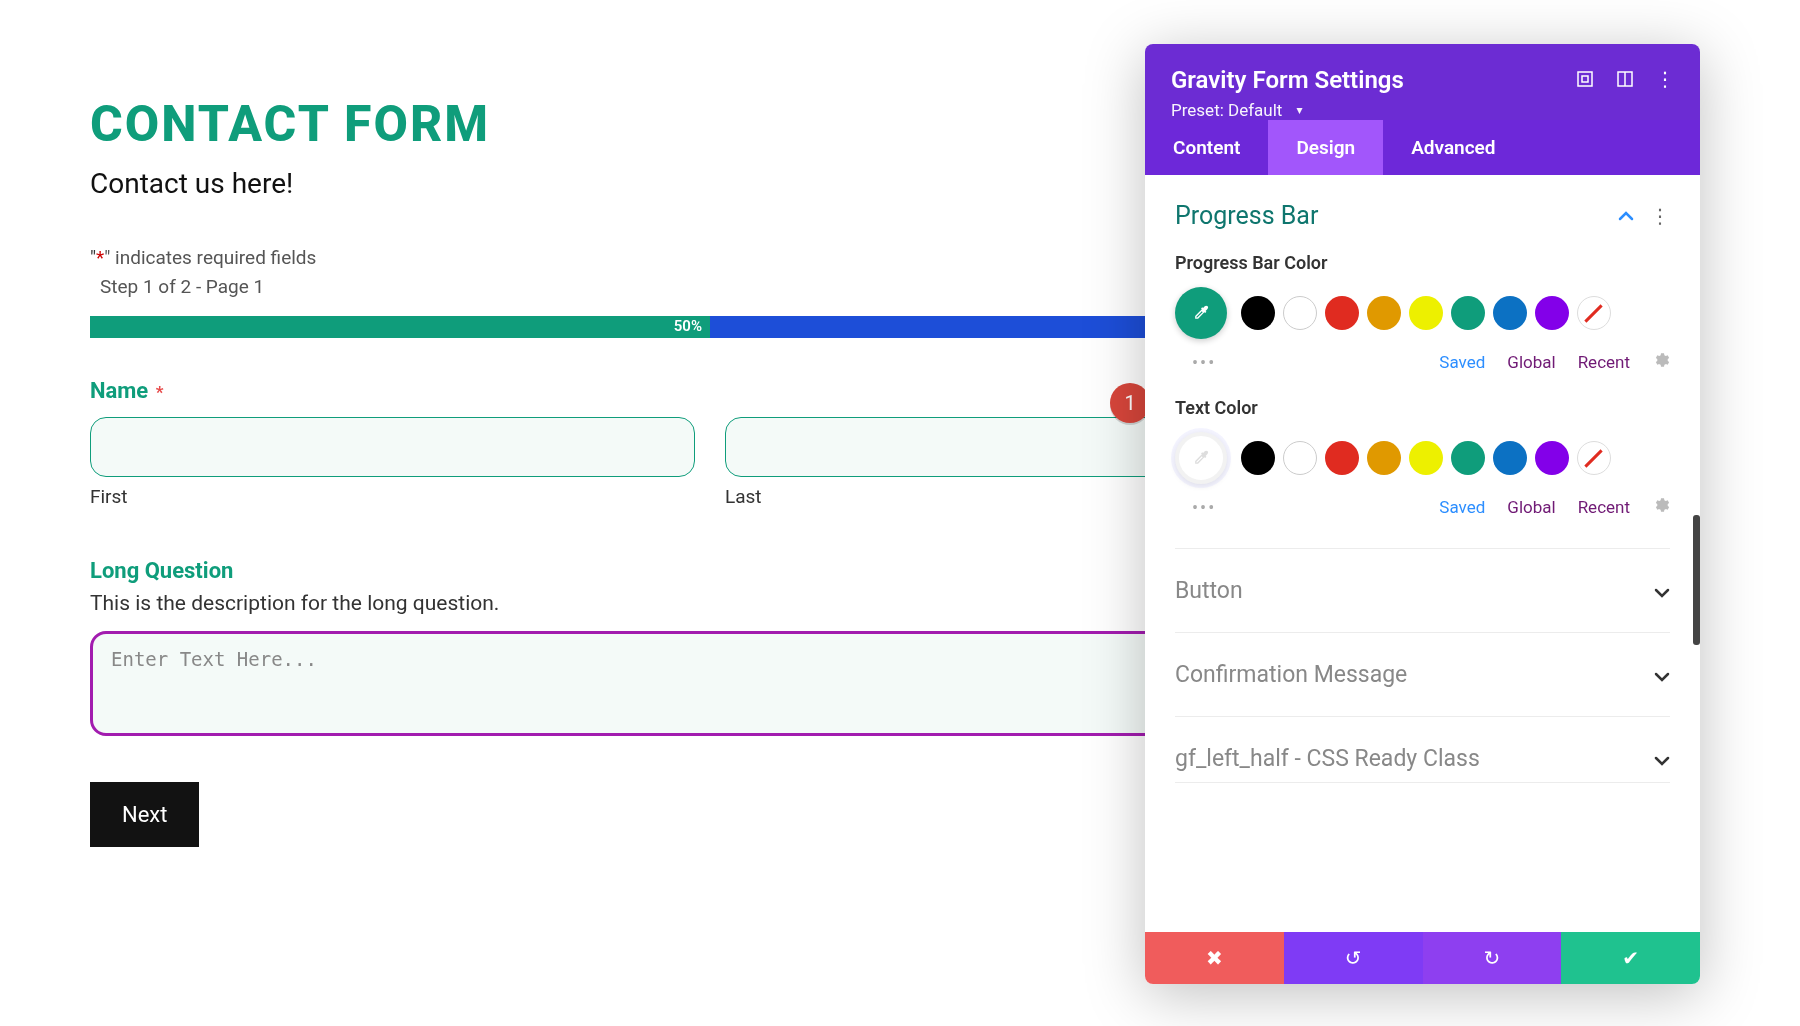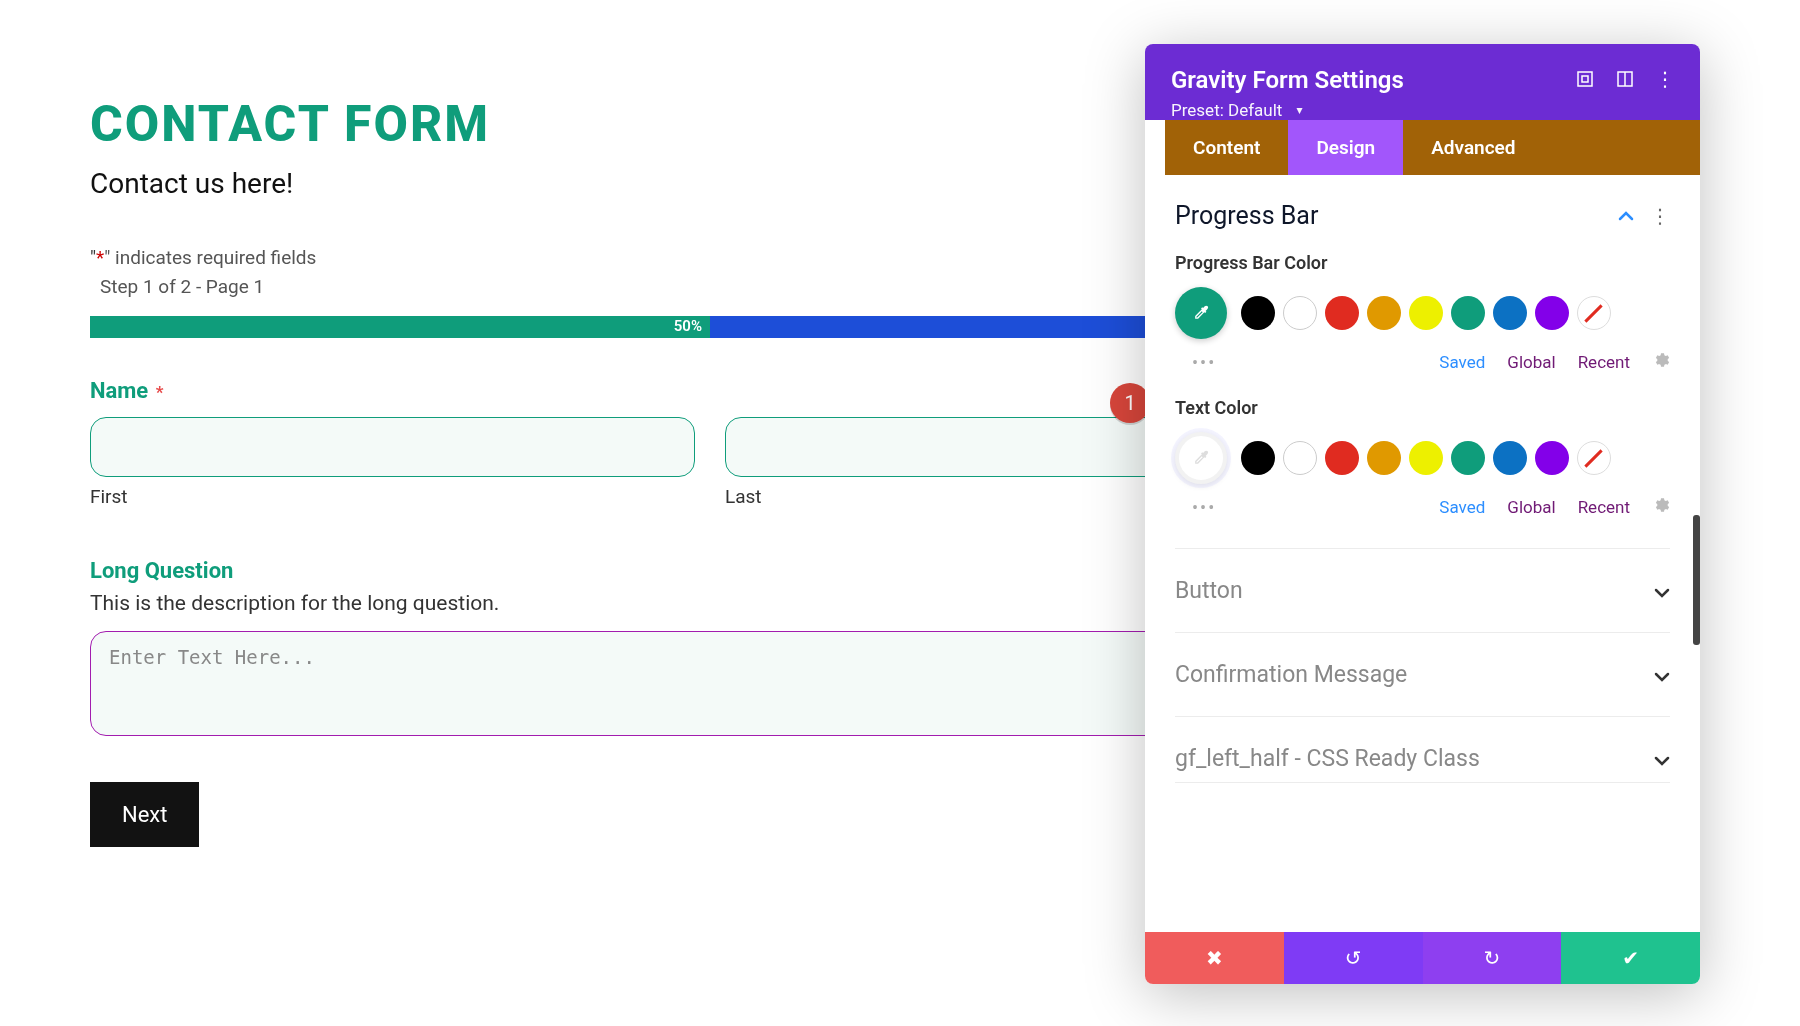--- a/index.html
+++ b/index.html
@@ -16,40 +16,40 @@
 .progress-wrap { margin-top: 18px; height: 22px; background: #1d4ed8; border-radius: 0; position: relative; width: 100%; }
 .progress-fill { height: 100%; background: #0f9d7b; width: 50%; position: relative; }
 .progress-pct { position: absolute; right: 8px; top: 1px; color: #fff; font-size: 15px; font-weight: 600; }
 .field-label { margin-top: 40px; font-size: 22px; font-weight: 700; color: #0f9d7b; }
 .field-label .req { color: #e74949; font-size: 17px; margin-left: 2px; }
 .name-row { display: flex; gap: 30px; margin-top: 14px; }
 .name-col { flex: 1; }
 .text-input { width: 100%; height: 60px; border: 1px solid #0f9d7b; border-radius: 16px; background: #f4faf8; padding: 0 16px; font-size: 18px; }
 .sub-label { margin-top: 8px; font-size: 19px; color: #333; }
 .desc-text { margin-top: 8px; font-size: 21px; color: #333; }
-.textarea-input { margin-top: 16px; width: 100%; height: 105px; border: 1px solid #a21caf; border-radius: 16px; background: #f4faf8; padding: 14px 18px; font-size: 19px; resize: none; }
+.textarea-input { margin-top: 16px; width: 100%; height: 105px; border: 3px solid #a21caf; border-radius: 16px; background: #f4faf8; padding: 14px 18px; font-size: 19px; resize: none; }
 .textarea-input::placeholder { color: #888; }
 .next-btn { margin-top: 42px; background: #121212; color: #fff; border: none; font-size: 22px; padding: 20px 32px; cursor: pointer; font-family: inherit; }
 
 
 .panel { position: absolute; right: 100px; top: 44px; width: 555px; height: 940px; background: #fff; box-shadow: 0 10px 60px rgba(0,0,0,0.25); border-radius: 8px; overflow: hidden; }
 .panel-header { background: #6c2cd3; color: #fff; padding: 22px 26px 0 26px; display: flex; align-items: flex-start; justify-content: space-between; }
 .ph-left { display: flex; flex-direction: column; }
 .ph-title { font-size: 24px; font-weight: 600; }
 .ph-preset { font-size: 17px; margin-top: 6px; opacity: 0.95; display: flex; align-items: center; gap: 14px; }
 .ph-icons { display: flex; align-items: center; gap: 22px; margin-top: 4px; }
 .ph-ico { width: 18px; height: 18px; display: flex; align-items: center; justify-content: center; cursor: pointer; }
-.tabs { display: flex; background: #a16207; margin-left: 20px; }
+.tabs { display: flex; background: #6d28d9; }
 .tab { flex: 0 0 auto; color: #fff; font-size: 19px; font-weight: 600; padding: 16px 28px; cursor: pointer; }
 .tab.active { background: #a256fb; }
 .tab.spacer { flex: 1; cursor: default; }
 
 .panel-body { padding: 26px 30px 0 30px; height: calc(100% - 54px - 92px - 52px); overflow: hidden; position: relative; }
 .section-header { display: flex; align-items: center; justify-content: space-between; }
-.section-title { color: #0f172a; font-size: 25px; font-weight: 400; }
+.section-title { color: #0f766e; font-size: 25px; font-weight: 400; }
 .section-ctrls { display: flex; align-items: center; gap: 16px; }
 .chev { color: #2c8eff; }
 .dots-v { color: #666; font-size: 20px; }
 .opt-label { margin-top: 22px; font-size: 18px; font-weight: 600; color: #333; }
 
 .eyedrop-row { display: flex; align-items: center; gap: 14px; margin-top: 14px; }
 .eyedrop-btn { width: 52px; height: 52px; border-radius: 50%; background: #0f9d7b; display: flex; align-items: center; justify-content: center; cursor: pointer; box-shadow: 0 2px 6px rgba(0,0,0,0.2); }
 .eyedrop-btn.white { background: #fff; border: 4px solid #f2f2f2; box-shadow: 0 0 0 4px rgba(180,180,255,0.15), 0 2px 6px rgba(0,0,0,0.1); }
 .eyedrop-svg { width: 20px; height: 20px; }
 .swatches { display: flex; gap: 8px; }

